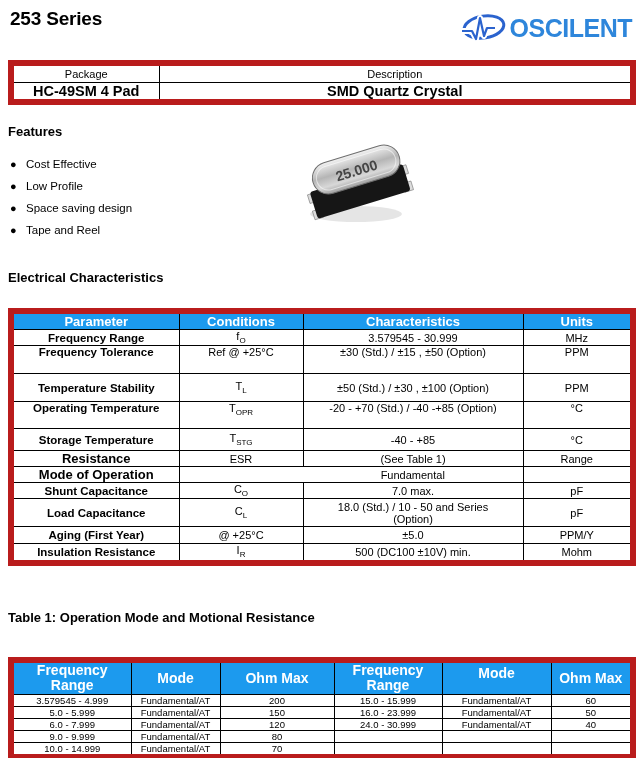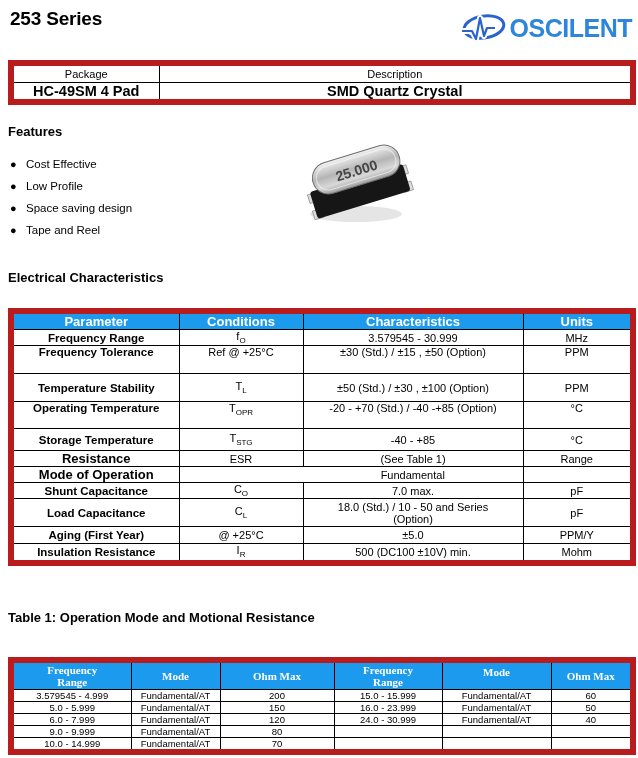--- a/index.html
+++ b/index.html
@@ -56,21 +56,21 @@
   .elec tbody tr:nth-child(4) td,
   .elec tbody tr:nth-child(12) td{ vertical-align:top;}
   .elec tbody tr:nth-child(6) td.param,
   .elec tbody tr:nth-child(7) td.param{ font-size:13px;}
   .elec tbody tr.merged td.cond{ border-right-style:hidden;}
   .elec tbody tr.merged td.char{ border-left-style:hidden;}
   
   .t1-heading{ top:610px;}
   .t1{ top:657px;}
   .t1 thead tr{ height:29px;}
-  .t1 thead th{ font-size:11px; white-space:pre-line; line-height:1.1;font-family:Liberation Serif, serif;}
+  .t1 thead th{ font-size:14px; white-space:pre-line; line-height:1.1;}
   .t1 thead th:nth-child(5){ vertical-align:top; padding-top:3px;}
   .t1 tbody tr{ height:11px;}
   .t1 td{ font-size:9.5px; padding:0 2px;}
 </style>
 </head>
 <body>
 
 <div class="page">
 
   <h1 class="title">253 Series</h1>

